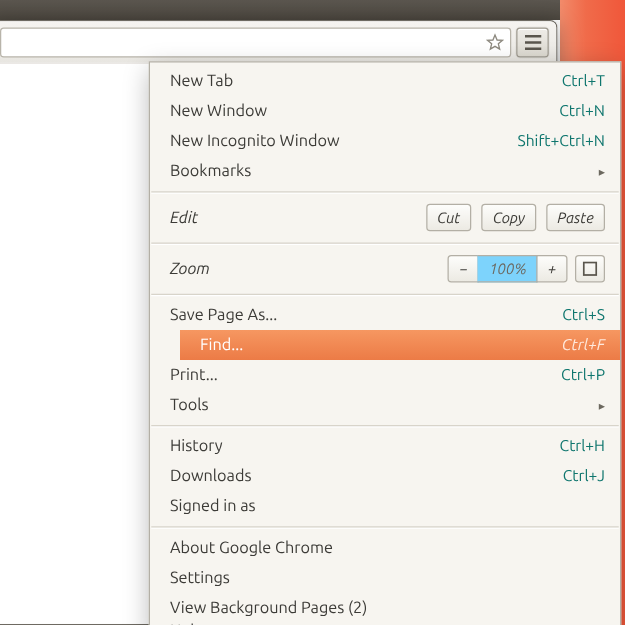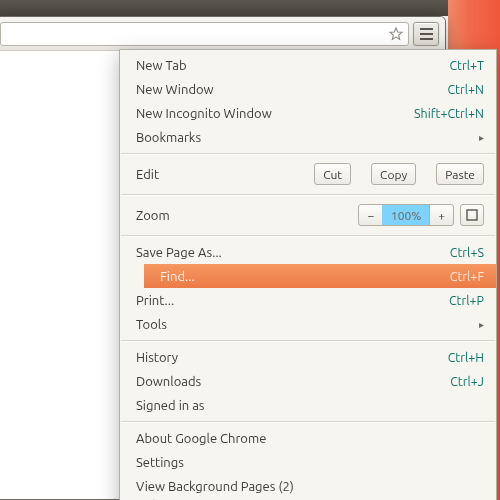--- a/index.html
+++ b/index.html
@@ -95,30 +95,30 @@
     cursor: default;
     position: relative;
   }
   .mi .lbl { flex: 1; }
   .mi .sc  { color: #0f766e; font-size: 12.5px; }
   .mi.hov {
     background: linear-gradient(to bottom, #f69761, #ec7b46);
     color: #fff;
     margin-left: 24px;
   }
-  .mi.hov .sc { color: #ffe9dc; }
+  .mi.hov .sc { color: #ffe9dc; font-style: italic; }
   .mi .chev { margin-left: 4px; color:#6c685f; font-size:10px; }
   .sep {
     height: 1px;
     background: #d8d4ca;
     margin: 4px 1px;
     box-shadow: 0 1px 0 #fff;
   }
-  .mi.zoom, .mi.edit { height: 32px; }
-  .btnrow { display:flex; gap:20px; }
+  .mi.zoom, .mi.edit { height: 32px; font-style: italic; }
+  .btnrow { display:flex; gap:8px; }
   .btn {
     height: 22px;
     padding: 0 8px;
     font-size: 12px;
     background: linear-gradient(to bottom,#fdfdfb,#eceae3);
     border: 1px solid #b3afa5;
     border-radius: 3px;
     display:flex; align-items:center; justify-content:center;
     color:#3c3b37;
     cursor:pointer;

